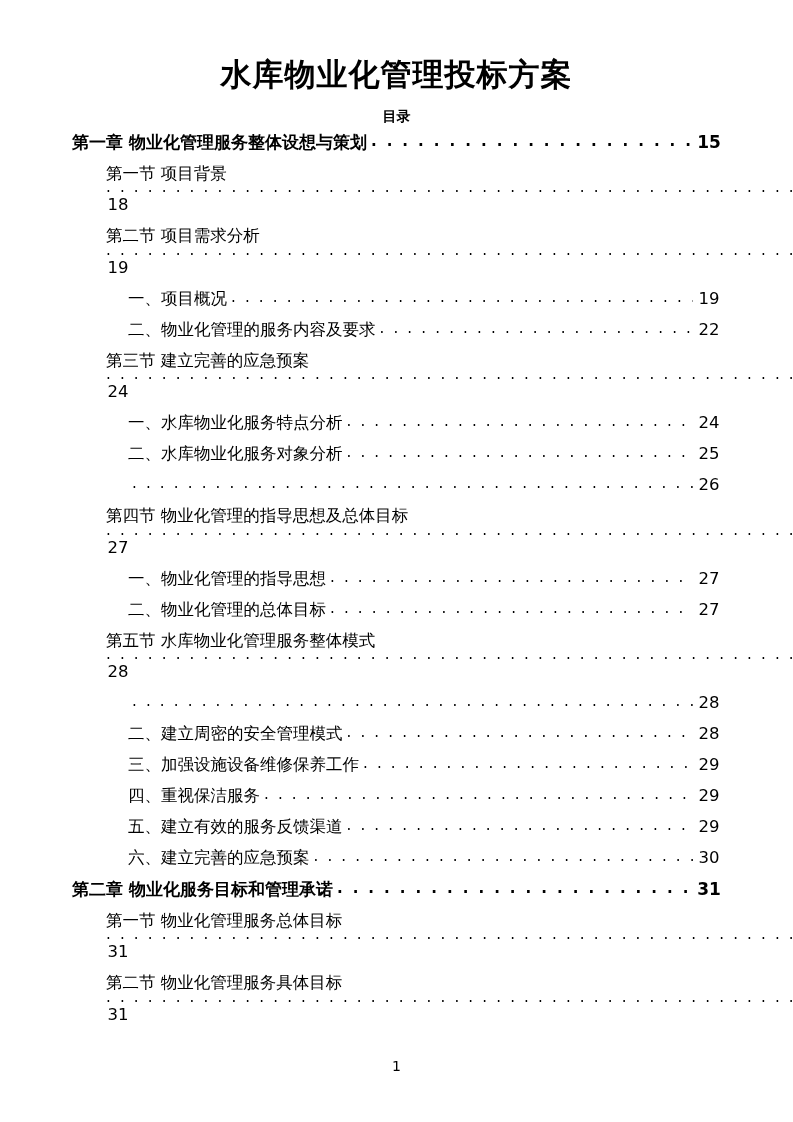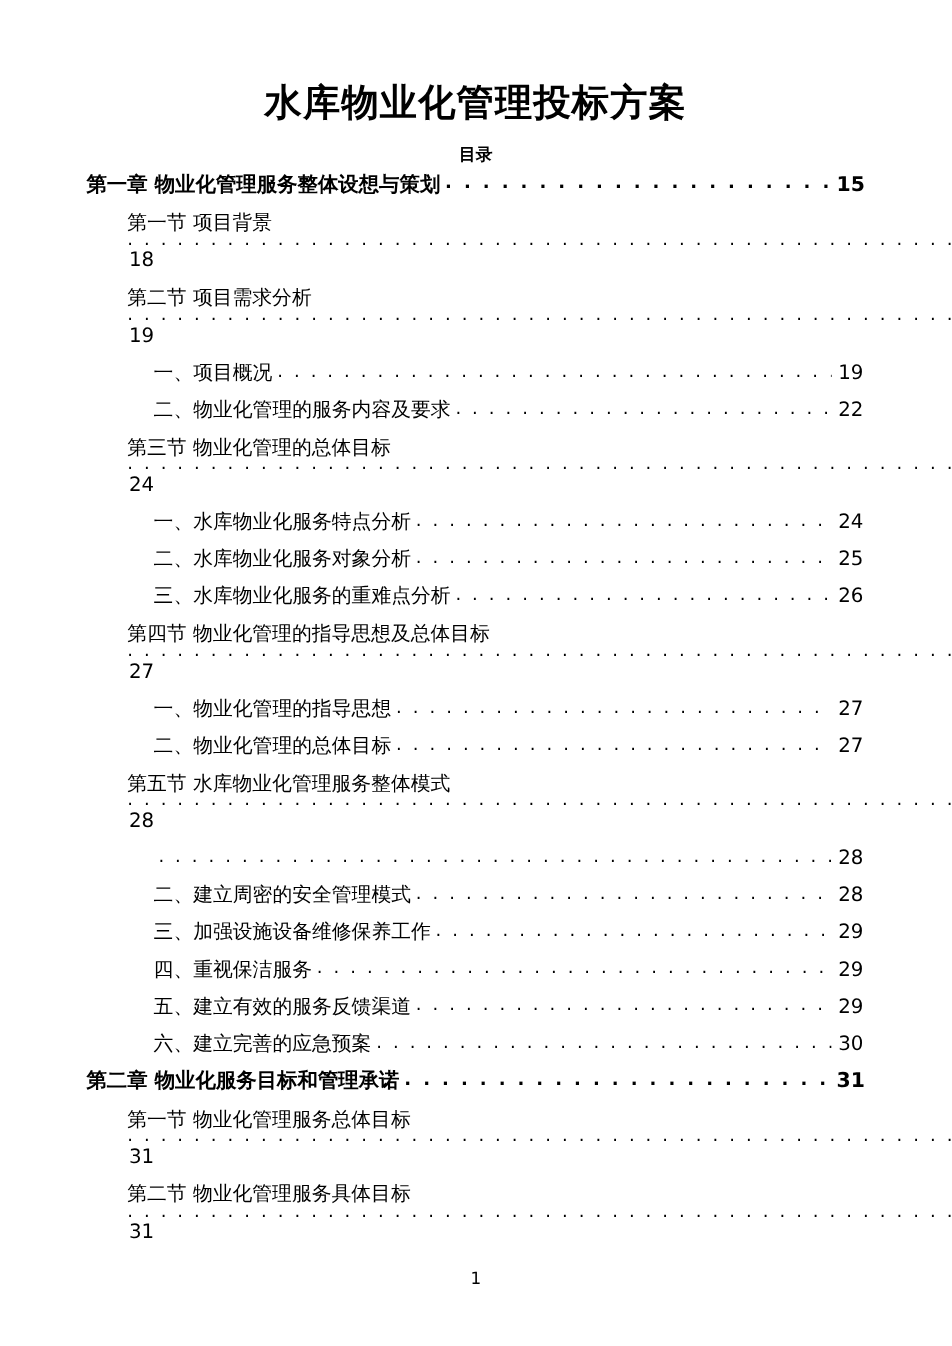--- a/index.html
+++ b/index.html
@@ -12,21 +12,21 @@
     height: 1122px;
     font-family: "Liberation Serif", "DejaVu Serif", serif;
     color: #000000;
     position: relative;
     overflow: hidden;
   }
   .page {
     width: 793px;
     height: 1122px;
     box-sizing: border-box;
-    padding: 38px 72px 40px 72px;
+    padding: 26px 72px 40px 72px;
     position: relative;
   }
   .doc-title {
     text-align: center;
     font-family: "DejaVu Sans", "Liberation Sans", sans-serif;
     font-weight: bold;
     font-size: 31px;
     letter-spacing: 1px;
     margin: 28px 0 0 0;
     line-height: 1.3;
@@ -126,36 +126,35 @@
         <span class="label">一、项目概况</span>
         <span class="leader">. . . . . . . . . . . . . . . . . . . . . . . . . . . . . . . . . . . . . . . . . . . . . . . . . . . . . . . . . . . . . . . . . . . . . . . . . . . . . . . </span>
         <span class="page-no">19</span>
       </div>
       <div class="toc-entry lvl-3">
         <span class="label">二、物业化管理的服务内容及要求</span>
         <span class="leader">. . . . . . . . . . . . . . . . . . . . . . . . . . . . . . . . . . . . . . . . . . . . . . . . . . . . . . . . . . . . . . . . . . . . . . . . . . . . . . . </span>
         <span class="page-no">22</span>
       </div>
       <div class="toc-entry lvl-2">
-        <span class="label">第三节  物业化管理的总体目标</span>
+        <span class="label">第三节  建立完善的应急预案</span>
         <span class="leader">. . . . . . . . . . . . . . . . . . . . . . . . . . . . . . . . . . . . . . . . . . . . . . . . . . . . . . . . . . . . . . . . . . . . . . . . . . . . . . . </span>
         <span class="page-no">24</span>
       </div>
       <div class="toc-entry lvl-3">
         <span class="label">一、水库物业化服务特点分析</span>
         <span class="leader">. . . . . . . . . . . . . . . . . . . . . . . . . . . . . . . . . . . . . . . . . . . . . . . . . . . . . . . . . . . . . . . . . . . . . . . . . . . . . . . </span>
         <span class="page-no">24</span>
       </div>
       <div class="toc-entry lvl-3">
         <span class="label">二、水库物业化服务对象分析</span>
         <span class="leader">. . . . . . . . . . . . . . . . . . . . . . . . . . . . . . . . . . . . . . . . . . . . . . . . . . . . . . . . . . . . . . . . . . . . . . . . . . . . . . . </span>
         <span class="page-no">25</span>
       </div>
       <div class="toc-entry lvl-3">
-        <span class="label">三、水库物业化服务的重难点分析</span>
         <span class="leader">. . . . . . . . . . . . . . . . . . . . . . . . . . . . . . . . . . . . . . . . . . . . . . . . . . . . . . . . . . . . . . . . . . . . . . . . . . . . . . . </span>
         <span class="page-no">26</span>
       </div>
       <div class="toc-entry lvl-2">
         <span class="label">第四节  物业化管理的指导思想及总体目标</span>
         <span class="leader">. . . . . . . . . . . . . . . . . . . . . . . . . . . . . . . . . . . . . . . . . . . . . . . . . . . . . . . . . . . . . . . . . . . . . . . . . . . . . . . </span>
         <span class="page-no">27</span>
       </div>
       <div class="toc-entry lvl-3">
         <span class="label">一、物业化管理的指导思想</span>

